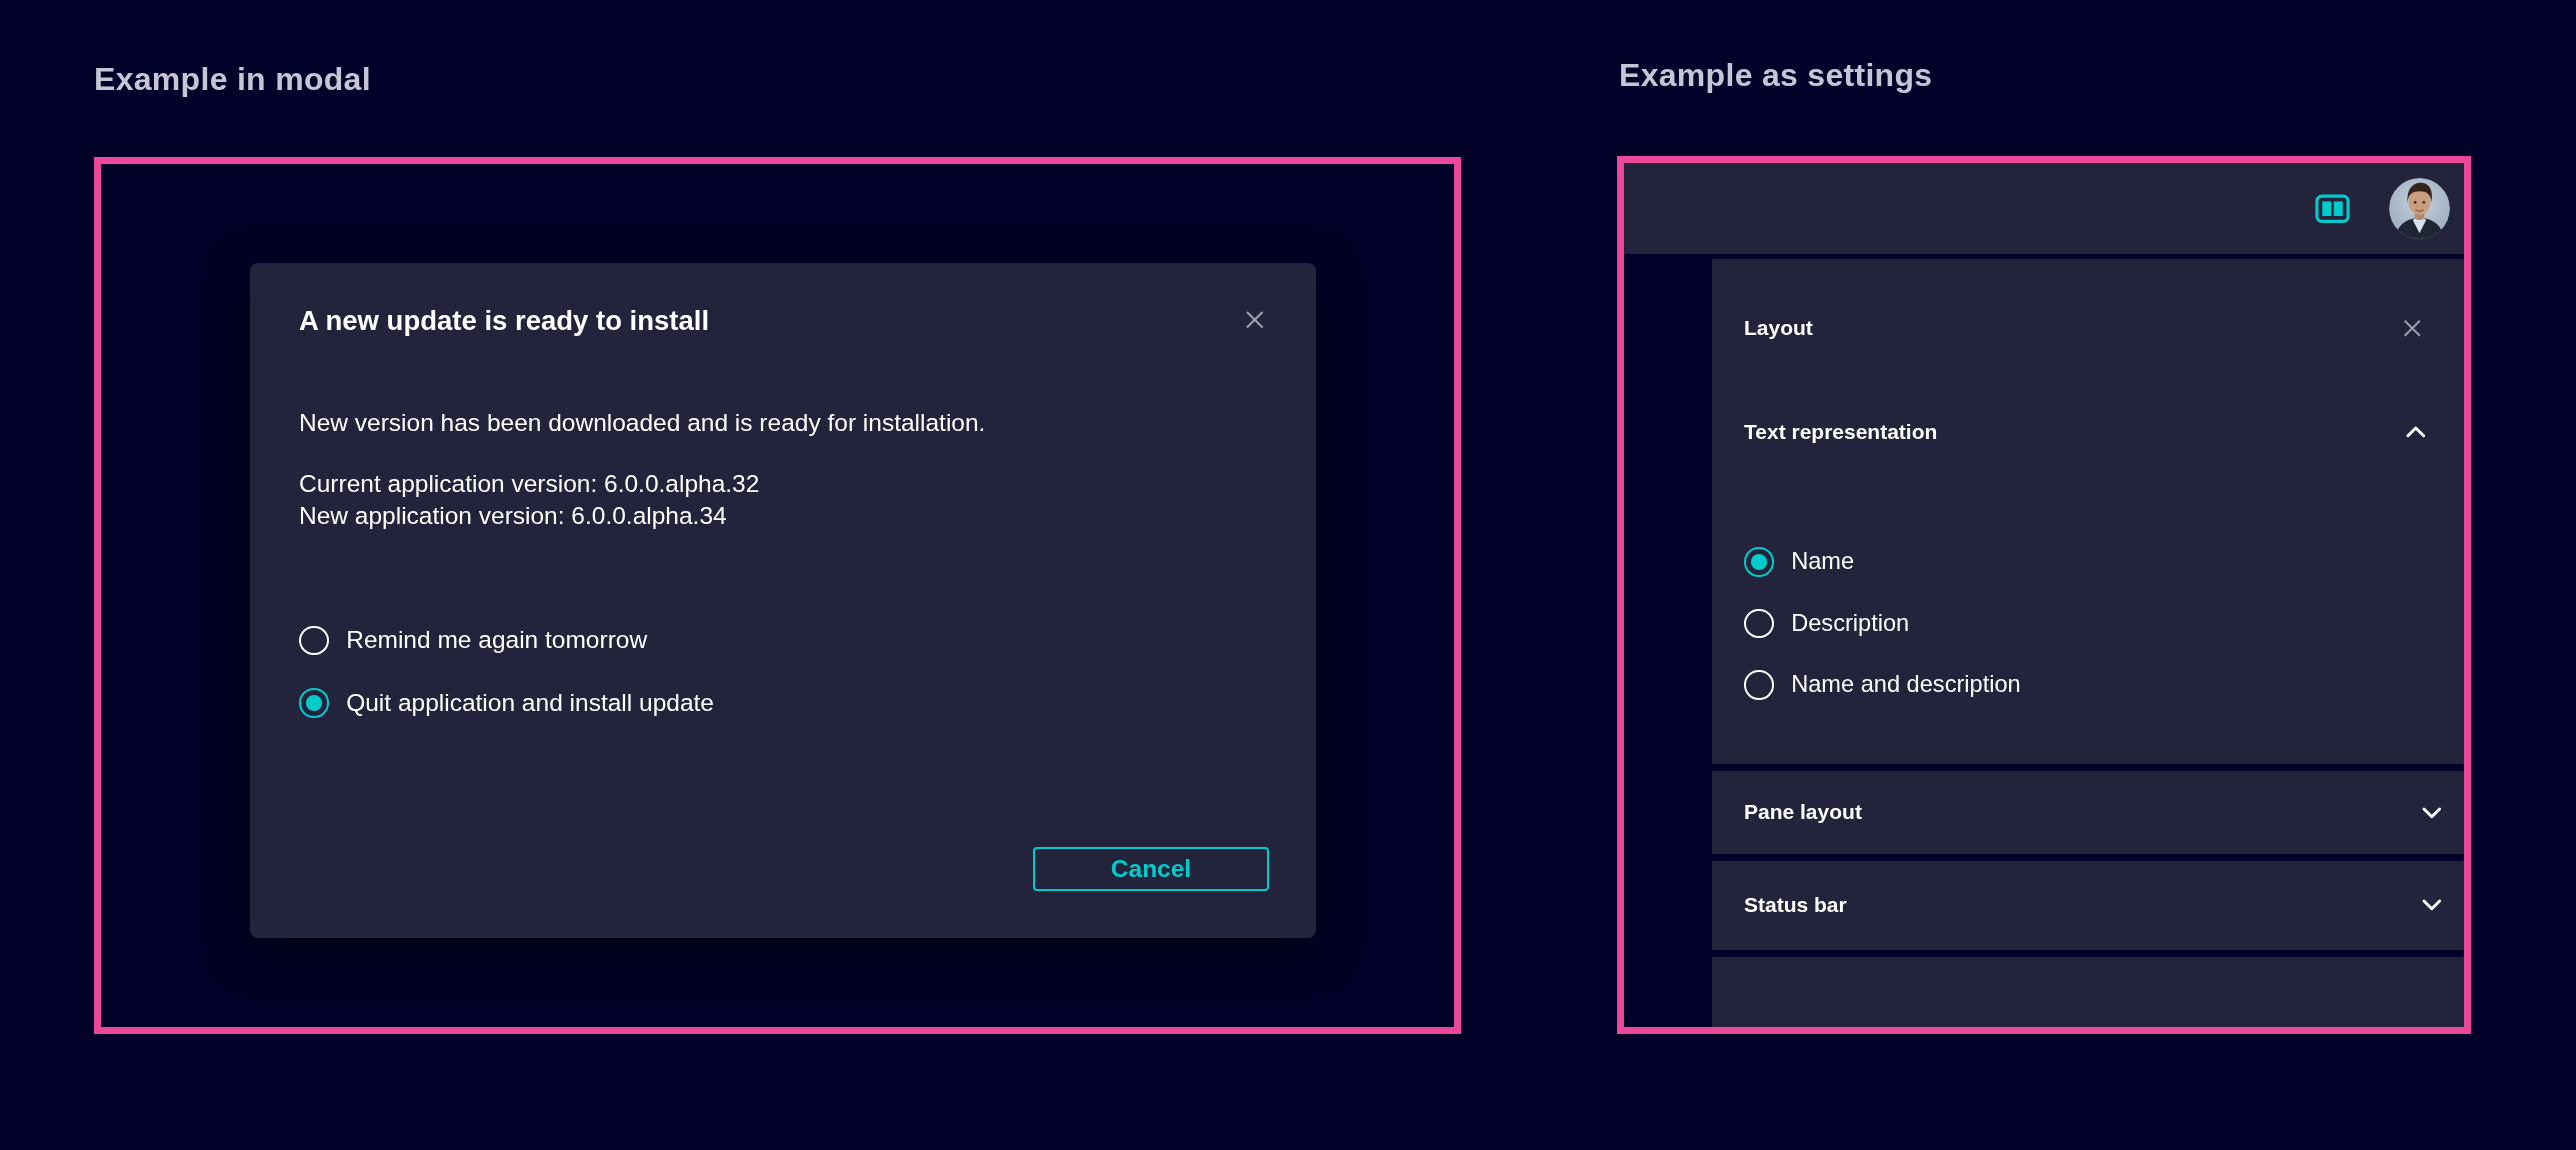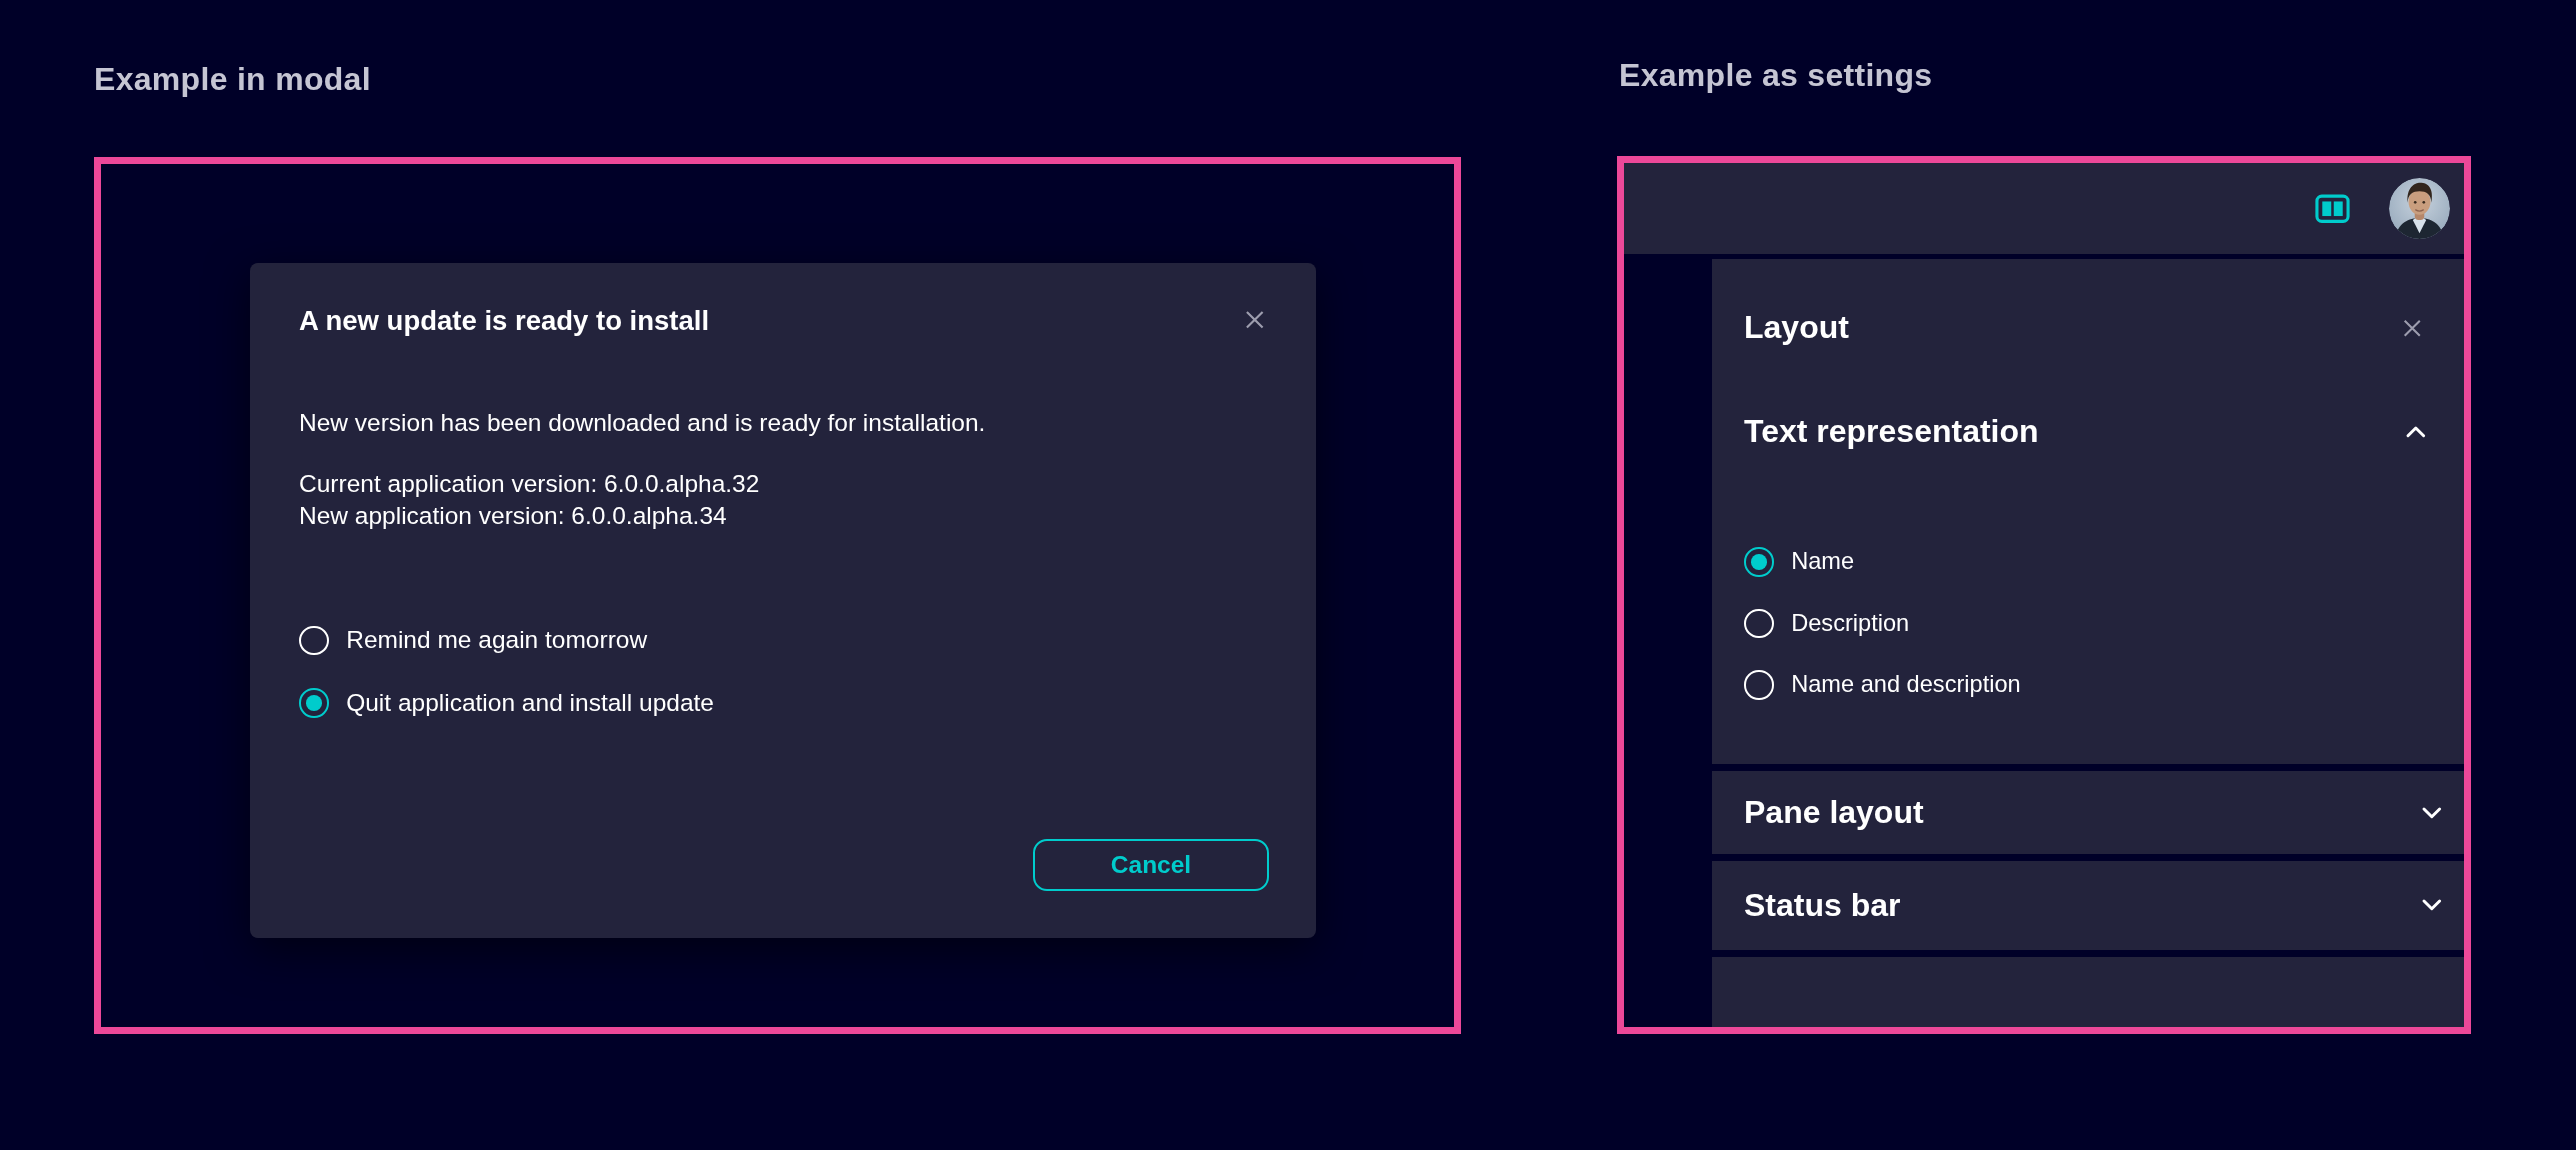--- a/index.html
+++ b/index.html
@@ -55,21 +55,21 @@
     border: 2.9px solid #ffffff; position: relative; flex: 0 0 auto;
   }
   .radio-circle.selected { border-color: #00cccc; }
   .radio-circle.selected::after {
     content: ""; position: absolute; inset: 4.9px;
     border-radius: 50%; background: #00cccc;
   }
 
   .dialog-footer { position: absolute; right: 47px; bottom: 47px; display: flex; gap: 31px; }
   .btn {
-    min-width: 236px; height: 52px; border-radius: 14px;
+    min-width: 236px; height: 44px; border-radius: 4px;
     font-family: inherit; font-size: 24.5px; font-weight: 700;
     cursor: pointer; display: flex; align-items: center; justify-content: center;
   }
   .btn-outline { background: transparent; border: 2px solid #00cccc; color: #00cccc; }
   .btn-primary { background: #00cccc; border: none; color: #000028; }
 
   
   .topbar {
     height: 93px; background: #23233c;
     border-bottom: 2.9px solid #000028;
@@ -88,21 +88,21 @@
   .nav-strip { width: 88px; flex: 0 0 auto; background: #000028; }
   .panel { flex: 1; display: flex; flex-direction: column; gap: 6.9px; }
   .sec { background: #23233c; }
   .sec-main { height: 505px; position: relative; }
   .panel-row {
     position: absolute; left: 32px; right: 37px; height: 29.5px;
     display: flex; align-items: center; justify-content: space-between;
   }
   .row-layout  { top: 54px; }
   .row-textrep { top: 158px; cursor: pointer; }
-  .sec-title { font-size: 32px; font-weight: 700; color: #ffffff; }
+  .sec-title { font-size: 21px; font-weight: 700; color: #ffffff; }
   .radio-group-settings {
     position: absolute; left: 32px; top: 288px;
     display: flex; flex-direction: column; gap: 32px;
   }
   .radio-group-settings .radio-label { font-size: 23.6px; }
   .sec-collapsed {
     position: relative; cursor: pointer;
     display: flex; align-items: center; justify-content: space-between;
     padding: 0 21px 0 32px;
     gap: 24px;

